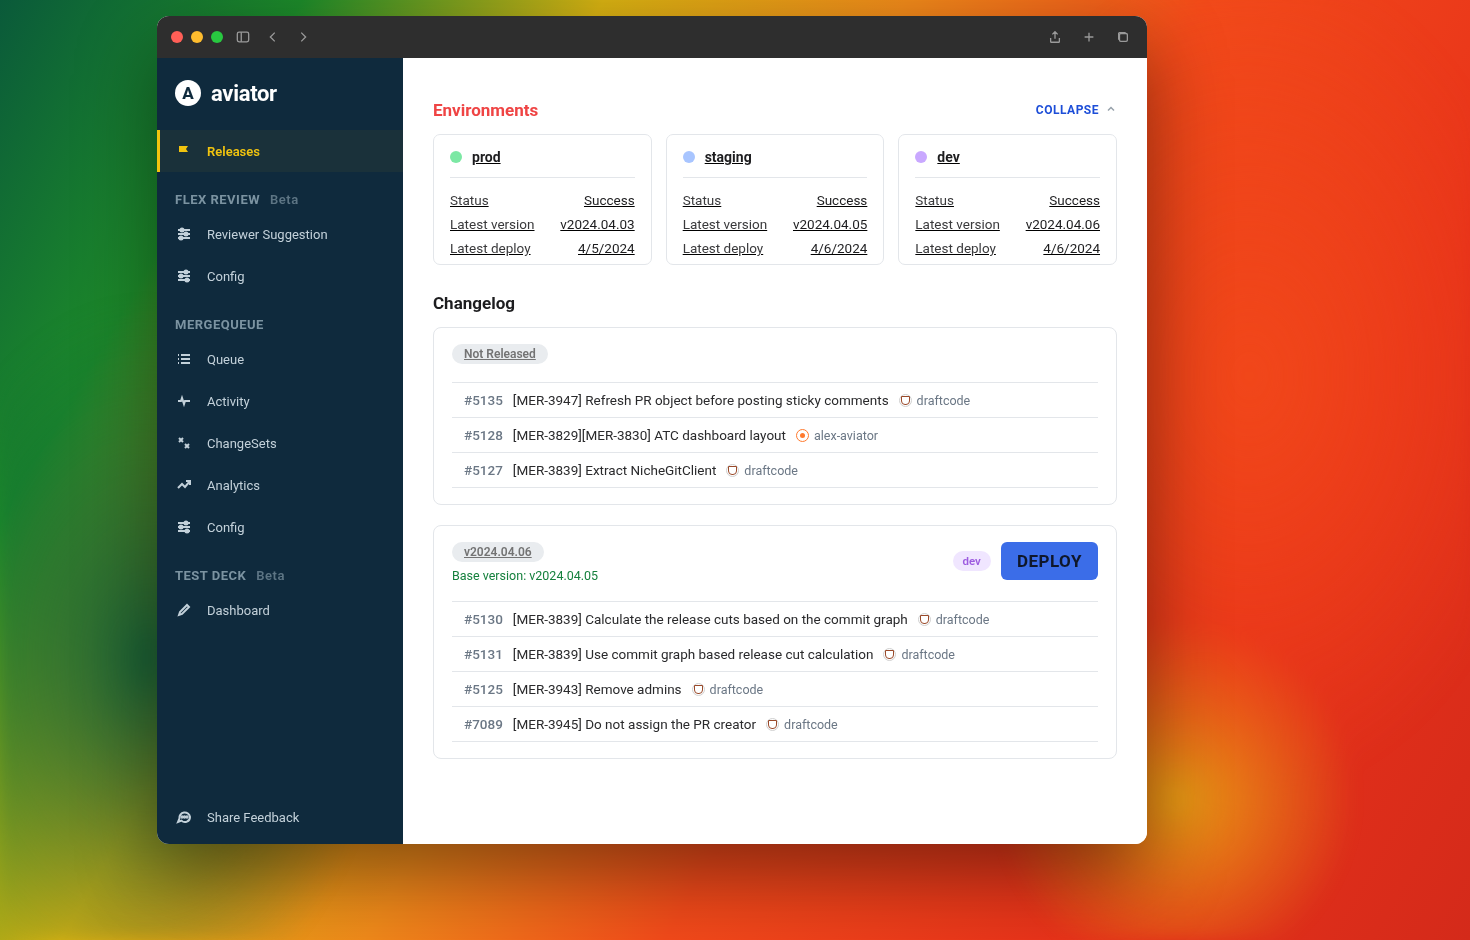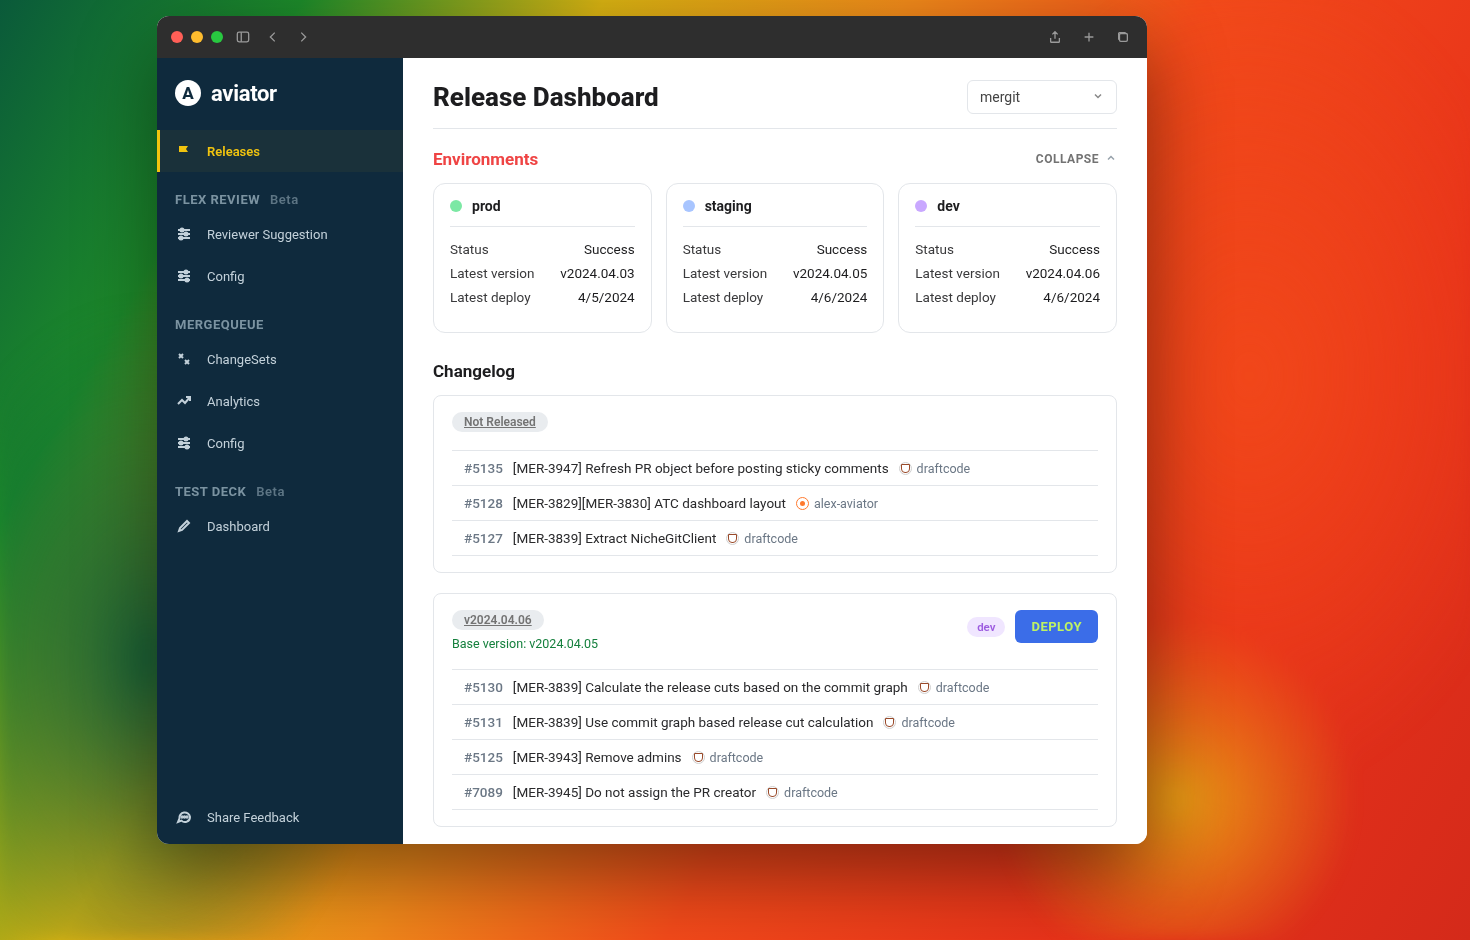--- a/index.html
+++ b/index.html
@@ -43,38 +43,38 @@
   .nav-item .icn svg{width:16px;height:16px;stroke:currentColor;fill:none;stroke-width:2;}
   .section-hdr{padding:20px 18px 6px;font-size:13px;font-weight:700;letter-spacing:0.5px;color:#7b93a1;display:flex;gap:10px;align-items:center;}
   .section-hdr .beta{font-weight:600;color:#5d7584;}
   .nav-bottom{margin-top:auto;padding-bottom:6px;}
   .main{flex:1;background:#fff;overflow-y:auto;padding:22px 30px;}
   .page-hdr{display:flex;align-items:center;justify-content:space-between;border-bottom:1px solid var(--border);padding-bottom:14px;}
   .page-title{font-size:26px;font-weight:800;color:#1d1d1f;}
   .repo-select{border:1px solid var(--border);border-radius:6px;padding:8px 12px;min-width:150px;display:flex;align-items:center;justify-content:space-between;font-size:14px;color:#444;cursor:pointer;}
   .sect-row{display:flex;align-items:center;justify-content:space-between;margin-top:20px;}
   .sect-title{font-size:17px;font-weight:700;color:#ef4444;}
-  .collapse{font-size:12px;font-weight:700;letter-spacing:0.5px;color:#737373;display:flex;gap:6px;align-items:center;cursor:pointer;}
+  .collapse{font-size:12px;font-weight:700;letter-spacing:0.5px;color:#1d4ed8;display:flex;gap:6px;align-items:center;cursor:pointer;}
   .env-grid{display:flex;gap:14px;margin-top:14px;}
-  .env-card{flex:1;border:1px solid var(--border);border-radius:12px;padding:14px 16px 23px;}
+  .env-card{flex:1;border:1px solid var(--border);border-radius:7px;padding:14px 16px 4px;text-decoration:underline;}
   .env-hdr{display:flex;align-items:center;gap:10px;padding-bottom:12px;border-bottom:1px solid var(--border);margin-bottom:10px;}
   .env-dot{width:12px;height:12px;border-radius:50%;}
   .env-name{font-weight:700;font-size:14px;color:#1d1d1f;}
   .kv{display:flex;justify-content:space-between;font-size:13.5px;color:#3a3a3c;padding:4px 0;}
   .kv .k{color:#3a3a3c;} .kv .v{color:#1d1d1f;}
   .changelog{margin-top:28px;}
   .cl-title{font-size:17px;font-weight:700;color:#1d1d1f;margin-bottom:14px;}
   .cl-card{border:1px solid var(--border);border-radius:8px;padding:16px 18px;margin-bottom:20px;}
   .cl-card-hdr{display:flex;align-items:flex-start;justify-content:space-between;}
   .cl-card-hdr-left{display:flex;flex-direction:column;gap:6px;}
   .pill{display:inline-block;background:var(--badge-grey);border-radius:14px;padding:3px 12px;font-size:12px;font-weight:600;color:#737373;width:fit-content;text-decoration:underline;}
   .base-ver{font-size:12.5px;color:#15803d;}
   .cl-card-hdr-right{display:flex;align-items:center;gap:10px;}
   .env-badge{background:#f0e6ff;color:#9d5ce0;border-radius:12px;padding:3px 10px;font-size:11.5px;font-weight:600;}
-  .deploy-btn{background:var(--blue);color:#bef264;border:none;border-radius:6px;padding:9px 16px;font-size:13px;font-weight:700;letter-spacing:0.5px;cursor:pointer;}
+  .deploy-btn{background:var(--blue);color:#0f172a;border:none;border-radius:6px;padding:9px 16px;font-size:17px;font-weight:700;letter-spacing:0.5px;cursor:pointer;}
   .pr-list{margin-top:18px;}
   .pr-row{display:flex;align-items:center;gap:10px;padding:9px 12px;border-top:1px solid var(--border);font-size:13.5px;}
   .pr-row:last-child{border-bottom:1px solid var(--border);}
   .pr-id{color:#6b7785;font-weight:500;}
   .pr-title{color:#2a2a2c;flex-shrink:0;}
   .author{display:flex;align-items:center;gap:5px;color:#6b7785;font-size:12.5px;justify-content:flex-end;}
   .author .av{width:13px;height:13px;border-radius:50%;background:#fff;border:1px solid #d0d0d0;display:flex;align-items:center;justify-content:center;}
   .author .av.orange{border-color:var(--orange);position:relative;}
   .author .av.orange::before{content:"";position:absolute;width:5px;height:5px;border-radius:50%;background:var(--orange);}
   .author .av.cup::before{content:"";width:7px;height:7px;border:1px solid #9a4a2a;border-radius:0 0 4px 4px;display:block;}
@@ -174,20 +174,41 @@
           </span>
         <span>Config</span>
       </div>
 
       <div class="section-hdr">
         <span>MERGEQUEUE</span>
       </div>
       <div class="nav-item">
         <span class="icn">
             <svg viewBox="0 0 16 16">
+              <line x1="5" y1="4" x2="14" y2="4"></line>
+              <line x1="5" y1="8" x2="14" y2="8"></line>
+              <line x1="5" y1="12" x2="14" y2="12"></line>
+              <line x1="2" y1="4" x2="3" y2="4"></line>
+              <line x1="2" y1="8" x2="3" y2="8"></line>
+              <line x1="2" y1="12" x2="3" y2="12"></line>
+            </svg>
+          </span>
+        <span>Queue</span>
+      </div>
+      <div class="nav-item">
+        <span class="icn">
+            <svg viewBox="0 0 16 16">
+              <path d="M2 8h3l1-3 2 6 1-3h5"></path>
+            </svg>
+          </span>
+        <span>Activity</span>
+      </div>
+      <div class="nav-item">
+        <span class="icn">
+            <svg viewBox="0 0 16 16">
               <path d="M3 3l4 4M3 7l4-4M9 9l4 4M9 13l4-4"></path>
             </svg>
           </span>
         <span>ChangeSets</span>
       </div>
       <div class="nav-item">
         <span class="icn">
             <svg viewBox="0 0 16 16">
               <polyline points="2,11 6,7 9,10 14,4"></polyline>
               <polyline points="10,4 14,4 14,8"></polyline>
@@ -231,29 +252,20 @@
                 <circle cx="8.5" cy="8" r="0.7" fill="currentColor"></circle>
                 <circle cx="11" cy="8" r="0.7" fill="currentColor"></circle>
               </svg>
             </span>
           <span>Share Feedback</span>
         </div>
       </div>
     </div>
 
     <div class="main">
-      <div class="page-hdr">
-        <div class="page-title">Release Dashboard</div>
-        <div class="repo-select">
-          <span>mergit</span>
-          <span><svg width="12" height="12" viewBox="0 0 16 16" stroke="#888" fill="none" stroke-width="2">
-                <polyline points="4,6 8,10 12,6"></polyline>
-              </svg></span>
-        </div>
-      </div>
 
       <div class="sect-row">
         <div class="sect-title">Environments</div>
         <div class="collapse">
           <span>COLLAPSE</span>
           <span><svg width="12" height="12" viewBox="0 0 16 16" stroke="#98a2ab" fill="none" stroke-width="2">
                 <polyline points="4,10 8,6 12,10"></polyline>
               </svg></span>
         </div>
       </div>

